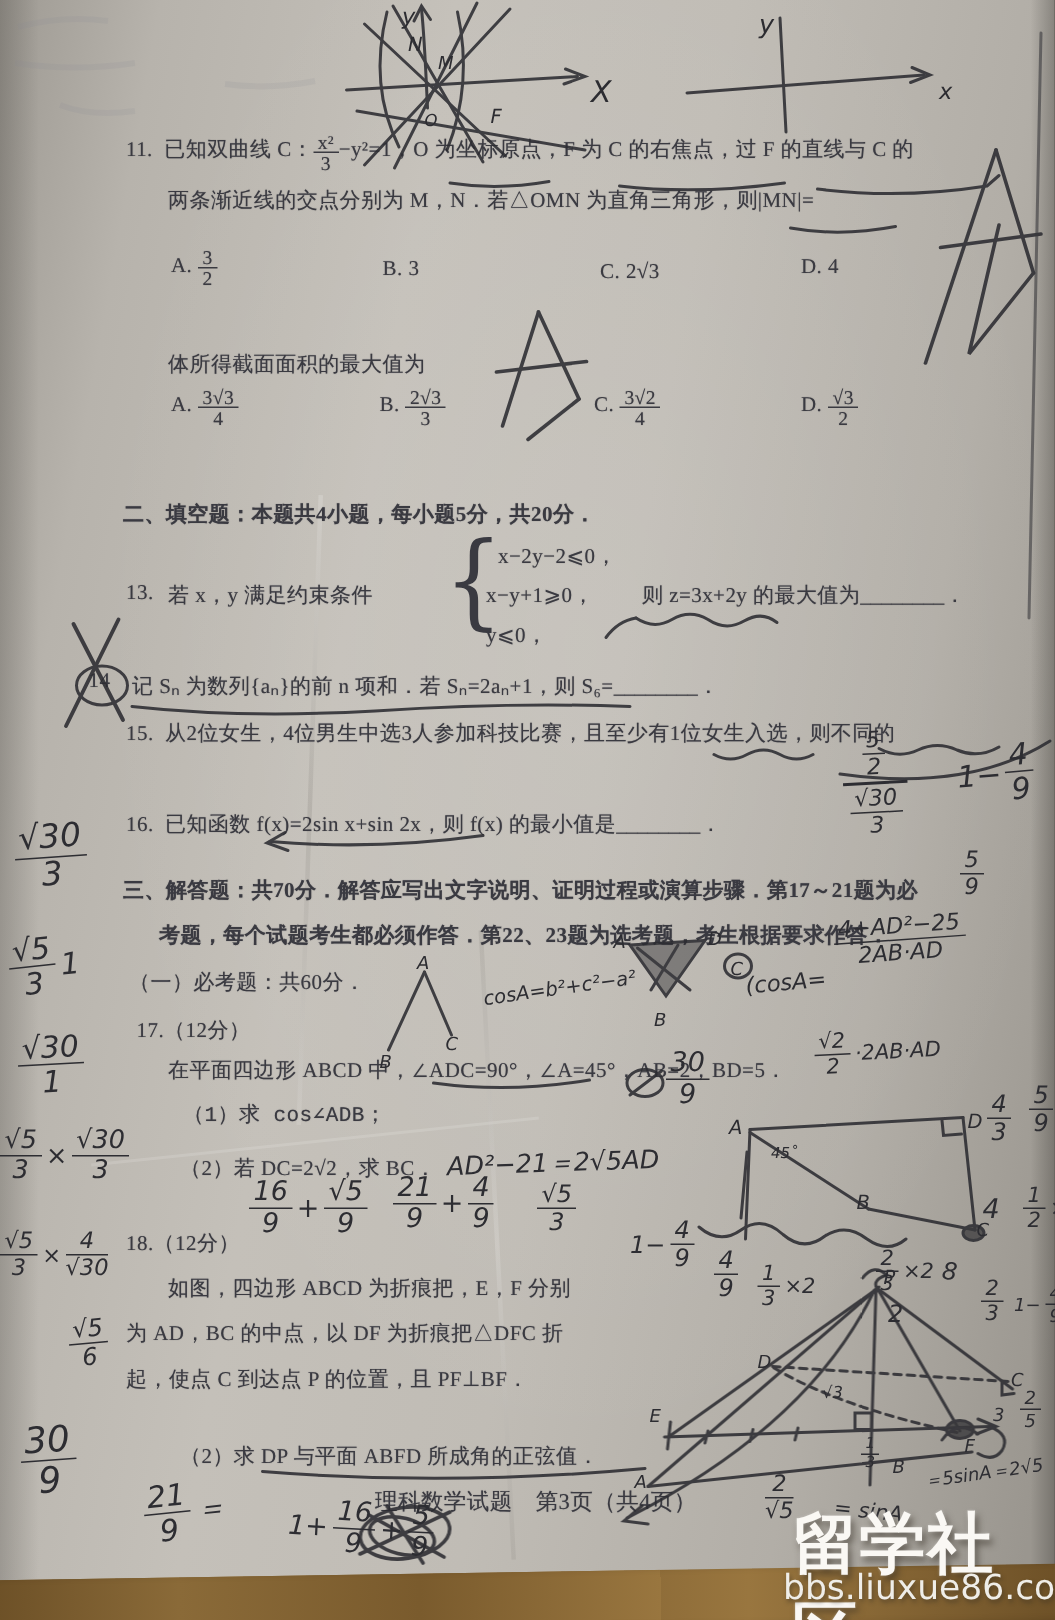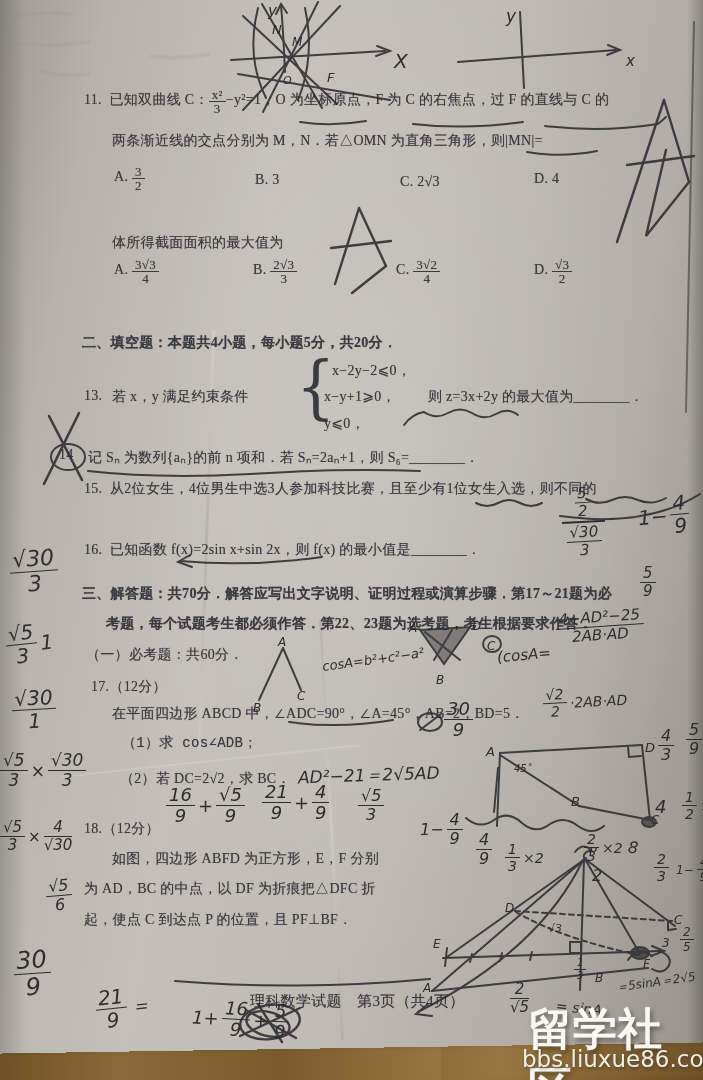--- a/index.html
+++ b/index.html
@@ -64,21 +64,21 @@
   <div class="shade-left"></div>
   <div class="shade-right"></div>
   <div class="crease1"></div>
   <div class="crease2"></div>
   <div class="crease3"></div>
 
   <div class="pt" style="left:84px;top:88px;">
     <span>11.</span>&nbsp;
     <span>已知双曲线 C：</span><span class="fr"><span class="n">x²</span><span class="d">3</span></span><span>−y²=1，O 为坐标原点，F 为 C 的右焦点，过 F 的直线与 C 的</span>
   </div>
-  <div class="pt" style="left:112px;top:132px;">两条渐近线的交点分别为 M，N．若△OMN 为直角三角形，则|MN|=</div>
+  <div class="pt" style="left:112px;top:125px;">两条渐近线的交点分别为 M，N．若△OMN 为直角三角形，则|MN|=</div>
 
   <div class="opt pt" style="left:114px;top:165px;">
     <span>A.</span>&nbsp;<span class="fr"><span class="n">3</span><span class="d">2</span></span>
   </div>
   <div class="opt pt" style="left:255px;top:172px;">
     <span>B.</span>&nbsp;<span>3</span>
   </div>
   <div class="opt pt" style="left:400px;top:174px;">
     <span>C.</span>&nbsp;<span>2√3</span>
   </div>
@@ -131,23 +131,24 @@
   <div class="pt" style="left:82px;top:585px;font-weight:bold;">三、解答题：共70分．解答应写出文字说明、证明过程或演算步骤．第17～21题为必</div>
   <div class="pt" style="left:106px;top:615px;font-weight:bold;">考题，每个试题考生都必须作答．第22、23题为选考题，考生根据要求作答．</div>
   <div class="pt" style="left:86px;top:646px;">（一）必考题：共60分．</div>
 
   <div class="pt" style="left:84px;top:678px;margin-left:7px;">17.（12分）</div>
   <div class="pt" style="left:112px;top:705px;">在平面四边形 ABCD 中，∠ADC=90°，∠A=45°，AB=2，BD=5．</div>
   <div class="pt" style="left:122px;top:734px;font-family:Liberation Mono, monospace;">（1）求 cos∠ADB；</div>
   <div class="pt" style="left:120px;top:770px;">（2）若 DC=2√2，求 BC．</div>
 
   <div class="pt" style="left:84px;top:820px;">18.（12分）</div>
-  <div class="pt" style="left:112px;top:850px;">如图，四边形 ABFD 为正方形，E，F 分别</div>
+  <div class="pt" style="left:112px;top:850px;">如图，四边形 ABCD 为折痕把，E，F 分别</div>
   <div class="pt" style="left:84px;top:880px;">为 AD，BC 的中点，以 DF 为折痕把△DFC 折</div>
   <div class="pt" style="left:84px;top:911px;">起，使点 C 到达点 P 的位置，且 PF⊥BF．</div>
+  <div class="pt" style="left:120px;top:962px;">（2）求 DP 与平面 ABFD 所成角的正弦值．</div>
 
   <div class="pt" style="left:250px;top:992px;font-size:15px;">理科数学试题　第3页（共4页）</div>
 
   <svg class="ink" width="703" height="1080" viewBox="0 0 703 1080">
 
     <g stroke="#8b8b95" stroke-width="4" opacity="0.15" fill="none">
       <path d="M12 18 q30 -8 60 -4"></path>
         <path d="M10 42 q40 6 80 0"></path>
       <path d="M150 56 q30 4 60 -2"></path>
         <path d="M40 70 q20 8 50 4"></path>

